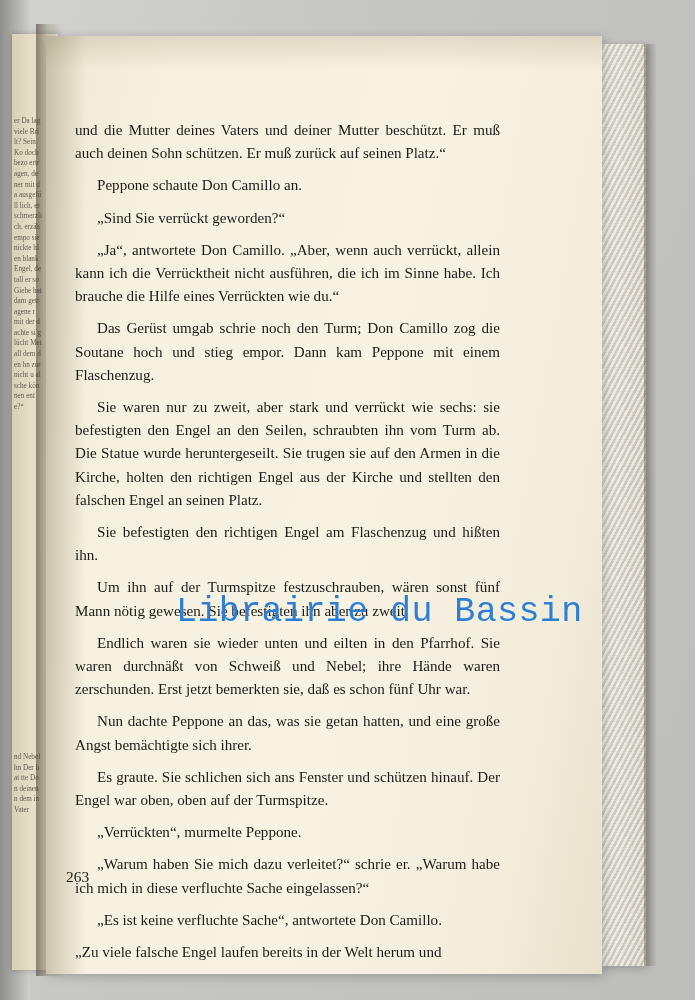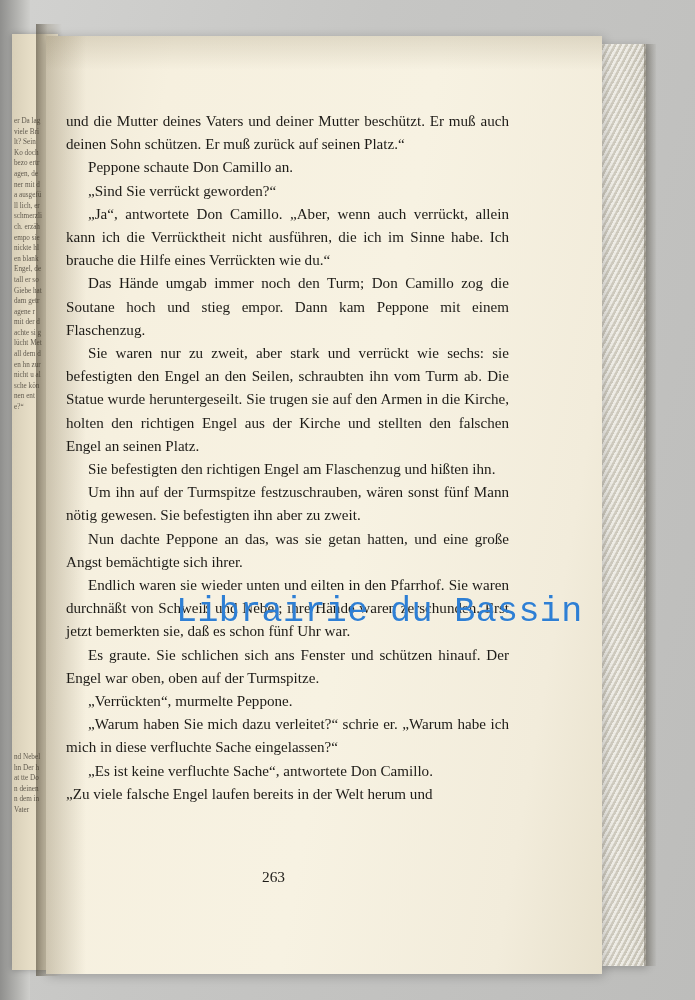--- a/index.html
+++ b/index.html
@@ -131,31 +131,31 @@
     top: 110px;
     width: 443px;
     font-family: "Liberation Serif", serif;
     font-size: 15.1px;
     line-height: 23.2px;
     color: #1d1b17;
     text-align: justify;
     text-justify: inter-word;
   }
   .text-col p {
-    margin: 0;
+    margin: 9px;
   }
   .text-col p.indent {
     text-indent: 22px;
   }
   .folio {
     position: absolute;
     left: 66px;
     top: 868px;
     width: 443px;
-    text-align: center;
+    text-align: left;
     font-family: "Liberation Serif", serif;
     font-size: 15.4px;
     color: #1d1b17;
     padding-right: 28px;
     box-sizing: border-box;
   }
   
   .watermark {
     position: absolute;
     left: 176px;
@@ -191,26 +191,26 @@
   <div class="page">
     <div class="page-inner-shadow"></div>
     <div class="page-top-shadow"></div>
   </div>
 
   <div class="text-col" id="text-col">
       <p class="">und die Mutter deines Vaters und deiner Mutter beschützt. Er muß auch deinen Sohn schützen. Er muß zurück auf seinen Platz.“</p>
       <p class="indent">Peppone schaute Don Camillo an.</p>
       <p class="indent">„Sind Sie verrückt geworden?“</p>
       <p class="indent">„Ja“, antwortete Don Camillo. „Aber, wenn auch verrückt, allein kann ich die Verrücktheit nicht ausführen, die ich im Sinne habe. Ich brauche die Hilfe eines Verrückten wie du.“</p>
-      <p class="indent">Das Hände umgab immer noch den Turm; Don Camillo zog die Soutane hoch und stieg empor. Dann kam Peppone mit einem Flaschenzug.</p>
+      <p class="indent">Das Gerüst umgab schrie noch den Turm; Don Camillo zog die Soutane hoch und stieg empor. Dann kam Peppone mit einem Flaschenzug.</p>
       <p class="indent">Sie waren nur zu zweit, aber stark und verrückt wie sechs: sie befestigten den Engel an den Seilen, schraubten ihn vom Turm ab. Die Statue wurde heruntergeseilt. Sie trugen sie auf den Armen in die Kirche, holten den richtigen Engel aus der Kirche und stellten den falschen Engel an seinen Platz.</p>
       <p class="indent">Sie befestigten den richtigen Engel am Flaschenzug und hißten ihn.</p>
       <p class="indent">Um ihn auf der Turmspitze festzuschrauben, wären sonst fünf Mann nötig gewesen. Sie befestigten ihn aber zu zweit.</p>
+      <p class="indent">Endlich waren sie wieder unten und eilten in den Pfarrhof. Sie waren durchnäßt von Schweiß und Nebel; ihre Hände waren zerschunden. Erst jetzt bemerkten sie, daß es schon fünf Uhr war.</p>
       <p class="indent">Nun dachte Peppone an das, was sie getan hatten, und eine große Angst bemächtigte sich ihrer.</p>
-      <p class="indent">Endlich waren sie wieder unten und eilten in den Pfarrhof. Sie waren durchnäßt von Schweiß und Nebel; ihre Hände waren zerschunden. Erst jetzt bemerkten sie, daß es schon fünf Uhr war.</p>
       <p class="indent">Es graute. Sie schlichen sich ans Fenster und schützen hinauf. Der Engel war oben, oben auf der Turmspitze.</p>
       <p class="indent">„Verrückten“, murmelte Peppone.</p>
       <p class="indent">„Warum haben Sie mich dazu verleitet?“ schrie er. „Warum habe ich mich in diese verfluchte Sache eingelassen?“</p>
       <p class="indent">„Es ist keine verfluchte Sache“, antwortete Don Camillo.</p>
       <p class="">„Zu viele falsche Engel laufen bereits in der Welt herum und</p>
     </div>
 
   <div class="folio">263</div>
 
   <div class="watermark" style="color: rgb(46, 127, 212);">Librairie du Bassin</div>

